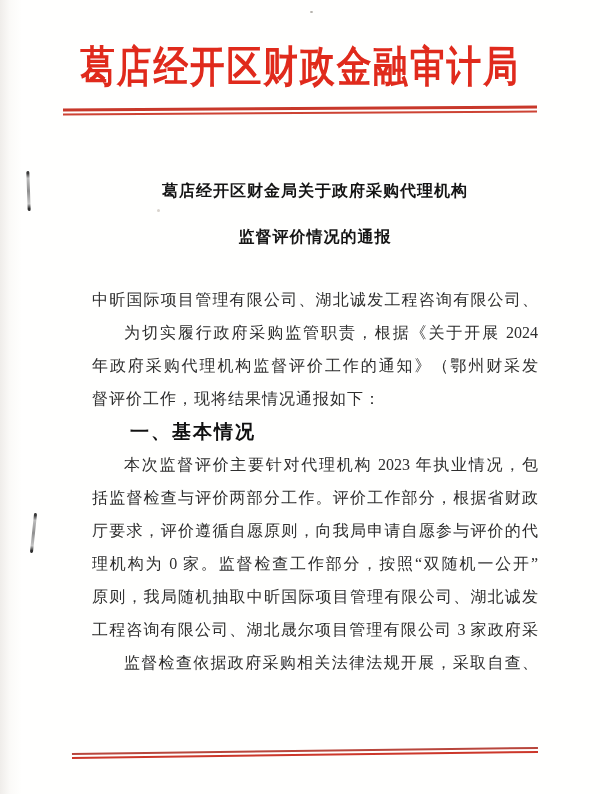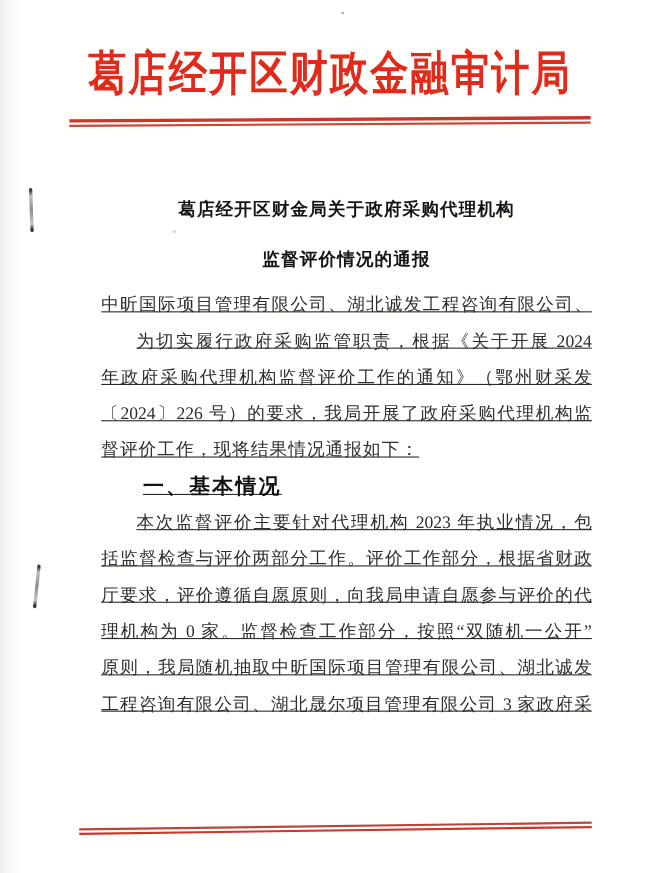--- a/index.html
+++ b/index.html
@@ -47,22 +47,21 @@
   }
   .doc-title .t-line {
     font-size: 16px;
     letter-spacing: 1px;
     line-height: 46px;
     white-space: nowrap;
   }
 
   
   .body-text {
-    margin: 1px 62px 0 92px; 
-    text-decoration: underline;
+    margin: 23px 62px 0 92px; 
   }
   .line {
     height: 33px;
     line-height: 33px;
     font-size: 16px;
     letter-spacing: 1px;
     white-space: nowrap;
     color: #2e2e2e;
   }
   .line.j {
@@ -132,29 +131,29 @@
 
   <div class="doc-title">
     <div class="t-line">葛店经开区财金局关于政府采购代理机构</div>
     <div class="t-line">监督评价情况的通报</div>
   </div>
 
   <div class="body-text">
     <div class="line j">中昕国际项目管理有限公司、湖北诚发工程咨询有限公司、</div>
     <div class="line j ind">为切实履行政府采购监管职责，根据《关于开展 2024</div>
     <div class="line j">年政府采购代理机构监督评价工作的通知》（鄂州财采发</div>
-    <div class="line j">〔2024〕226 号）的要求，我局开展了政府采购代理机构监</div>
     <div class="line">督评价工作，现将结果情况通报如下：</div>
     <div class="line head ind">一、基本情况</div>
     <div class="line j ind">本次监督评价主要针对代理机构 2023 年执业情况，包</div>
     <div class="line j">括监督检查与评价两部分工作。评价工作部分，根据省财政</div>
     <div class="line j">厅要求，评价遵循自愿原则，向我局申请自愿参与评价的代</div>
     <div class="line j">理机构为 0 家。监督检查工作部分，按照“双随机一公开”</div>
     <div class="line j">原则，我局随机抽取中昕国际项目管理有限公司、湖北诚发</div>
     <div class="line j">工程咨询有限公司、湖北晟尔项目管理有限公司 3 家政府采</div>
+    <div class="line j ind">监督检查依据政府采购相关法律法规开展，采取自查、</div>
   </div>
 
   <div class="footer-rule">
     <div class="fr-a"></div>
     <div class="fr-b"></div>
   </div>
 
 </div>
 
 </body></html>

